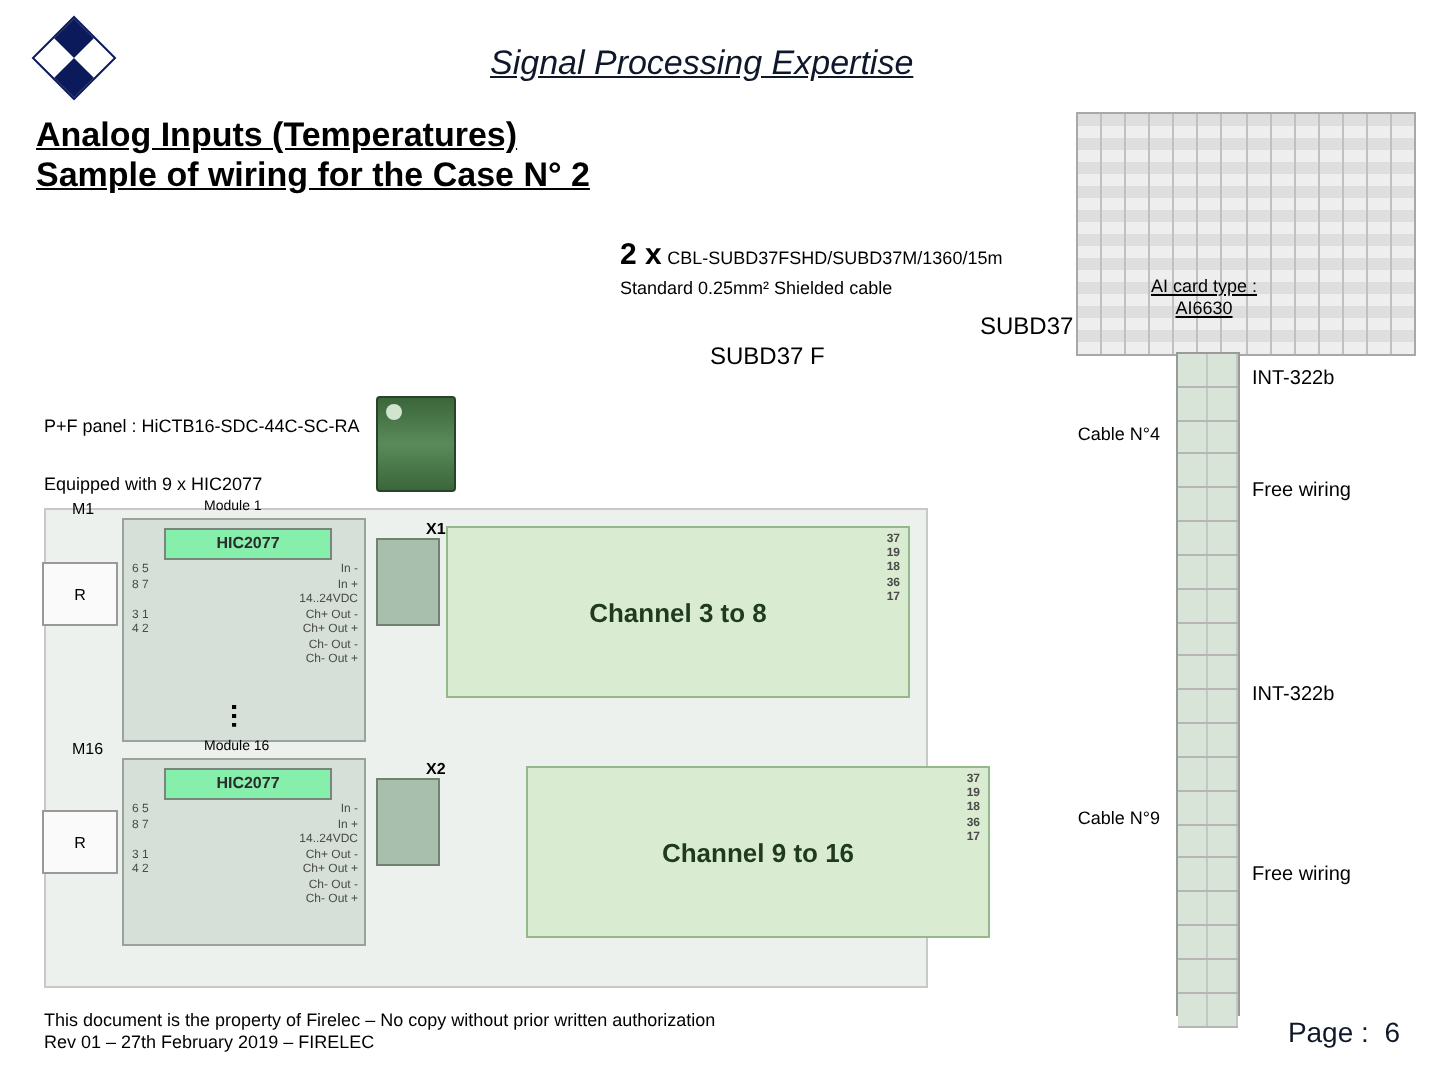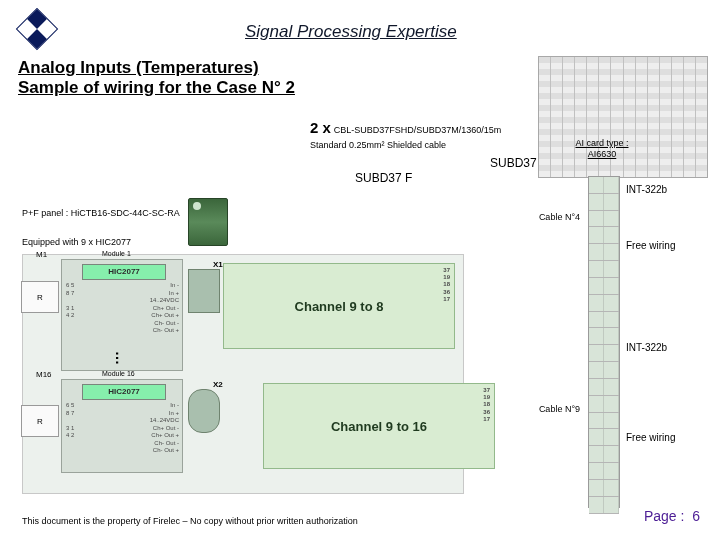--- a/index.html
+++ b/index.html
@@ -225,21 +225,21 @@
     font-size: 6px; line-height: 1.25;
     text-align: right; color:#4a4a4a;
   }
   .conn {
     position: absolute;
     background: #a9bfae;
     border: 1px solid #6f836f;
     width: 30px; height: 42px;
   }
   .x1 { left: 165px; top: 14px; }
-  .x2 { left: 165px; top: 134px; border-radius: 14px; }
+  .x2 { left: 165px; top: 134px; }
   .xtag {
     position:absolute; top:-10px; left:8px;
     font-size:8px; font-weight:bold;margin-left:16px;
   }
   .ch-band {
     position: absolute;
     left: 200px; height: 84px; width: 230px;
     background: #d9ecd2;
     border: 1px solid #93b98b;
     display: flex; align-items: center; justify-content: center;
@@ -277,21 +277,21 @@
     left: 22px; bottom: 12px;
     font-size: 9px;
     line-height: 1.3;
     color: #000;
     width: 520px;
   }
   .footer-right {
     position: absolute;
     right: 20px; bottom: 16px;
     font-size: 14px;
-    color: #4c1d95;
+    color: #0f172a;
   }
 </style>
 </head>
 <body>
 
 <div class="page">
 
   <div class="logo-row">
     <div class="logo-diamond"></div>
   </div>
@@ -420,21 +420,21 @@
     </div>
 
     <div class="conn x1">
       <div class="xtag">X1</div>
     </div>
     <div class="conn x2">
       <div class="xtag">X2</div>
     </div>
 
     <div class="ch-band cb1">
-      <span>Channel 9 to 8</span>
+      <span>Channel 3 to 8</span>
       <div class="cb-pins">
         <div>37</div>
         <div>19</div>
         <div>18</div>
         <div>36</div>
         <div>17</div>
       </div>
     </div>
     <div class="ch-band cb2">
       <span>Channel 9 to 16</span>
@@ -444,19 +444,20 @@
         <div>18</div>
         <div>36</div>
         <div>17</div>
       </div>
     </div>
 
   </div>
 
   <div class="footer-left">
     <div>This document is the property of Firelec – No copy without prior written authorization</div>
+    <div>Rev 01 – 27th February 2019 – FIRELEC</div>
   </div>
   <div class="footer-right">
     <span>Page :</span>
     &nbsp;<span>6</span>
   </div>
 
 </div>
 
 </body></html>

